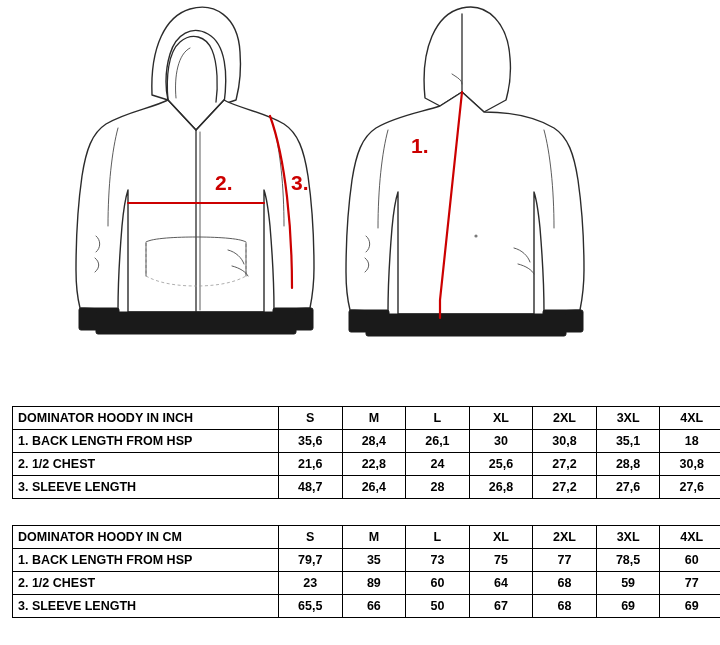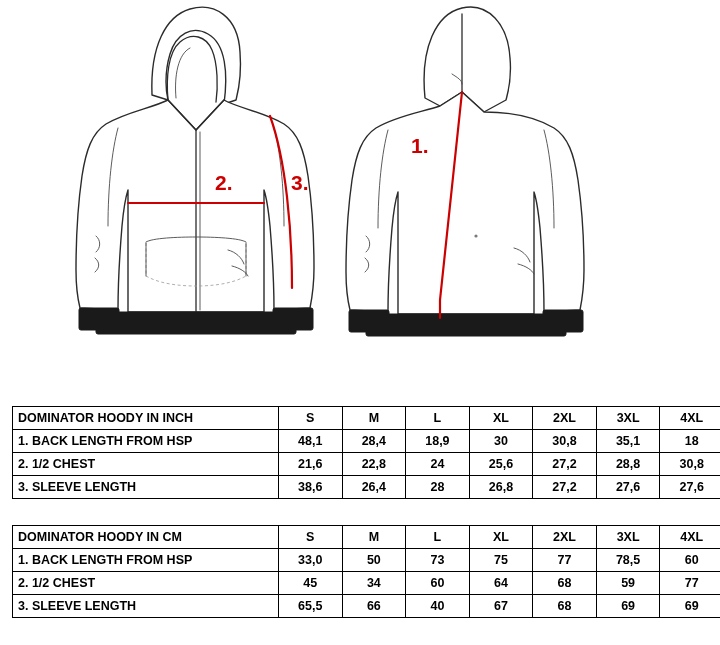--- a/index.html
+++ b/index.html
@@ -193,41 +193,41 @@
           <td>S</td>
           <td>M</td>
           <td>L</td>
           <td>XL</td>
           <td>2XL</td>
           <td>3XL</td>
           <td>4XL</td>
         </tr>
         <tr>
           <td class="label">1. BACK LENGTH FROM HSP</td>
-          <td>48,1</td>
+          <td>35,6</td>
           <td>28,4</td>
-          <td>18,9</td>
+          <td>26,1</td>
           <td>30</td>
           <td>30,8</td>
           <td>35,1</td>
           <td>18</td>
         </tr>
         <tr>
           <td class="label">2. 1/2 CHEST</td>
           <td>21,6</td>
           <td>22,8</td>
           <td>24</td>
           <td>25,6</td>
           <td>27,2</td>
           <td>28,8</td>
           <td>30,8</td>
         </tr>
         <tr>
           <td class="label">3. SLEEVE LENGTH</td>
-          <td>38,6</td>
+          <td>48,7</td>
           <td>26,4</td>
           <td>28</td>
           <td>26,8</td>
           <td>27,2</td>
           <td>27,6</td>
           <td>27,6</td>
         </tr>
       </tbody>
     </table>
 
@@ -240,43 +240,43 @@
           <td>S</td>
           <td>M</td>
           <td>L</td>
           <td>XL</td>
           <td>2XL</td>
           <td>3XL</td>
           <td>4XL</td>
         </tr>
         <tr>
           <td class="label">1. BACK LENGTH FROM HSP</td>
-          <td>33,0</td>
-          <td>50</td>
+          <td>79,7</td>
+          <td>35</td>
           <td>73</td>
           <td>75</td>
           <td>77</td>
           <td>78,5</td>
           <td>60</td>
         </tr>
         <tr>
           <td class="label">2. 1/2 CHEST</td>
-          <td>45</td>
-          <td>34</td>
+          <td>23</td>
+          <td>89</td>
           <td>60</td>
           <td>64</td>
           <td>68</td>
           <td>59</td>
           <td>77</td>
         </tr>
         <tr>
           <td class="label">3. SLEEVE LENGTH</td>
           <td>65,5</td>
           <td>66</td>
-          <td>40</td>
+          <td>50</td>
           <td>67</td>
           <td>68</td>
           <td>69</td>
           <td>69</td>
         </tr>
       </tbody>
     </table>
 
   </div>
 </div>

